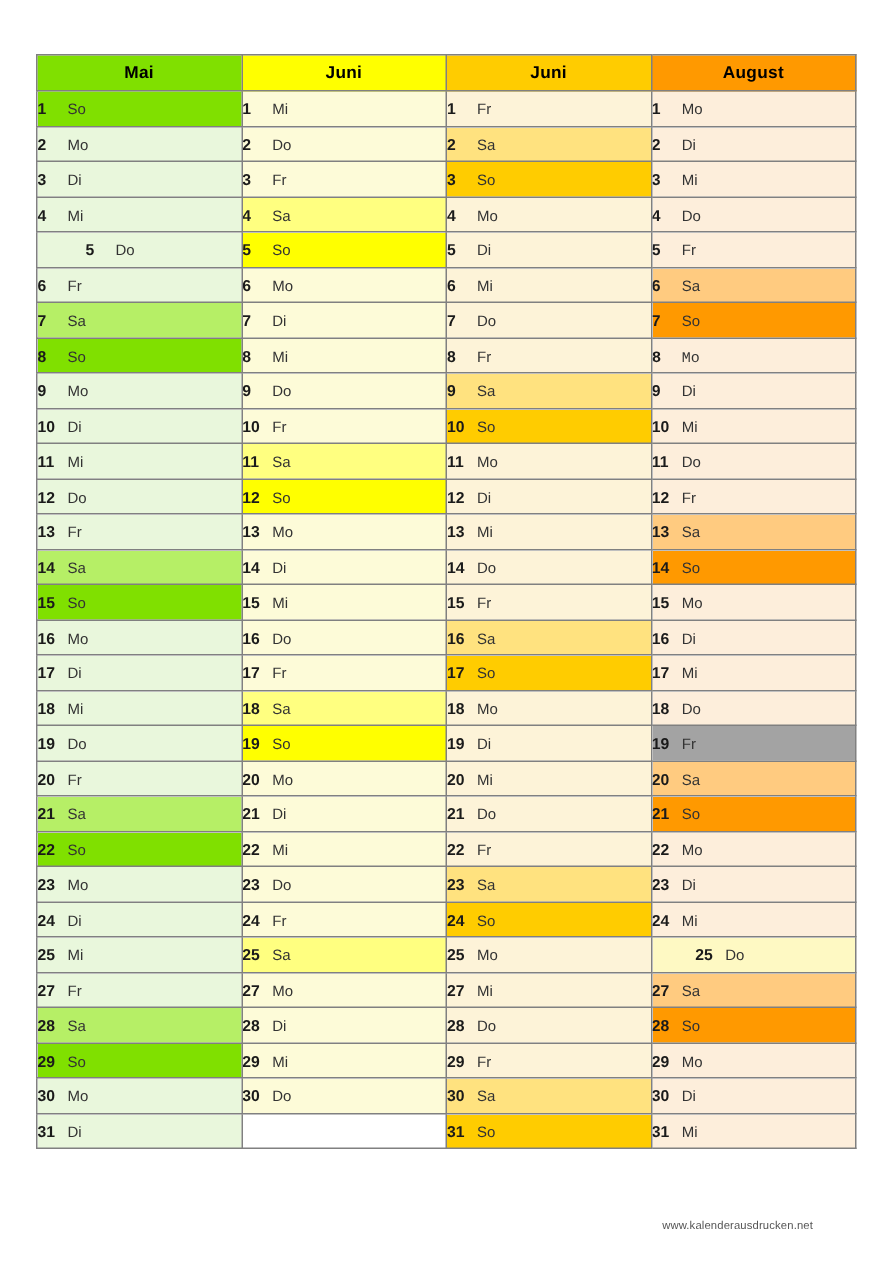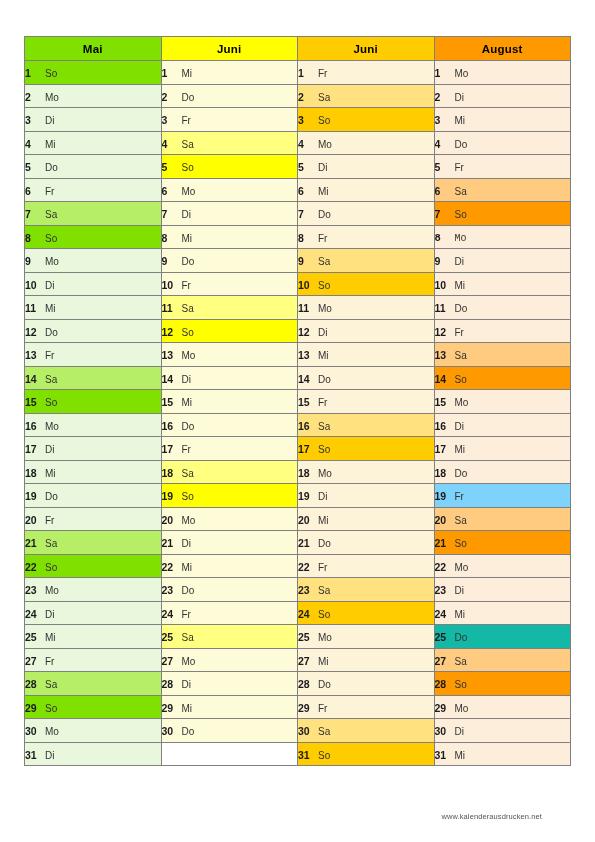--- a/index.html
+++ b/index.html
@@ -127,21 +127,21 @@
           <td class="day-cell" style="background: rgb(255, 204, 0);"><span class="day-num">3</span><span class="day-name">So</span></td>
           <td class="day-cell" style="background: rgb(253, 238, 219);"><span class="day-num">3</span><span class="day-name">Mi</span></td>
         </tr>
         <tr>
           <td class="day-cell" style="background: rgb(233, 247, 220);"><span class="day-num">4</span><span class="day-name">Mi</span></td>
           <td class="day-cell" style="background: rgb(255, 255, 128);"><span class="day-num">4</span><span class="day-name">Sa</span></td>
           <td class="day-cell" style="background: rgb(253, 243, 216);"><span class="day-num">4</span><span class="day-name">Mo</span></td>
           <td class="day-cell" style="background: rgb(253, 238, 219);"><span class="day-num">4</span><span class="day-name">Do</span></td>
         </tr>
         <tr>
-          <td class="day-cell" style="background: rgb(233, 247, 220);"><span class="day-num">5</span><span class="day-name">Do</span></td>
+          <td class="day-cell" style="background: rgb(233, 247, 220); padding-left: 32px;"><span class="day-num">5</span><span class="day-name">Do</span></td>
           <td class="day-cell" style="background: rgb(255, 255, 0);"><span class="day-num">5</span><span class="day-name">So</span></td>
           <td class="day-cell" style="background: rgb(253, 243, 216);"><span class="day-num">5</span><span class="day-name">Di</span></td>
           <td class="day-cell" style="background: rgb(253, 238, 219);"><span class="day-num">5</span><span class="day-name">Fr</span></td>
         </tr>
         <tr>
           <td class="day-cell" style="background: rgb(233, 247, 220);"><span class="day-num">6</span><span class="day-name">Fr</span></td>
           <td class="day-cell" style="background: rgb(253, 251, 216);"><span class="day-num">6</span><span class="day-name">Mo</span></td>
           <td class="day-cell" style="background: rgb(253, 243, 216);"><span class="day-num">6</span><span class="day-name">Mi</span></td>
           <td class="day-cell" style="background: rgb(255, 203, 128);"><span class="day-num">6</span><span class="day-name">Sa</span></td>
         </tr>
@@ -214,21 +214,21 @@
         <tr>
           <td class="day-cell" style="background: rgb(233, 247, 220);"><span class="day-num">18</span><span class="day-name">Mi</span></td>
           <td class="day-cell" style="background: rgb(255, 255, 128);"><span class="day-num">18</span><span class="day-name">Sa</span></td>
           <td class="day-cell" style="background: rgb(253, 243, 216);"><span class="day-num">18</span><span class="day-name">Mo</span></td>
           <td class="day-cell" style="background: rgb(253, 238, 219);"><span class="day-num">18</span><span class="day-name">Do</span></td>
         </tr>
         <tr>
           <td class="day-cell" style="background: rgb(233, 247, 220);"><span class="day-num">19</span><span class="day-name">Do</span></td>
           <td class="day-cell" style="background: rgb(255, 255, 0);"><span class="day-num">19</span><span class="day-name">So</span></td>
           <td class="day-cell" style="background: rgb(253, 243, 216);"><span class="day-num">19</span><span class="day-name">Di</span></td>
-          <td class="day-cell" style="background: #7dd3fc;"><span class="day-num">19</span><span class="day-name">Fr</span></td>
+          <td class="day-cell" style="background: #a3a3a3;"><span class="day-num">19</span><span class="day-name">Fr</span></td>
         </tr>
         <tr>
           <td class="day-cell" style="background: rgb(233, 247, 220);"><span class="day-num">20</span><span class="day-name">Fr</span></td>
           <td class="day-cell" style="background: rgb(253, 251, 216);"><span class="day-num">20</span><span class="day-name">Mo</span></td>
           <td class="day-cell" style="background: rgb(253, 243, 216);"><span class="day-num">20</span><span class="day-name">Mi</span></td>
           <td class="day-cell" style="background: rgb(255, 203, 128);"><span class="day-num">20</span><span class="day-name">Sa</span></td>
         </tr>
         <tr>
           <td class="day-cell" style="background: rgb(182, 239, 102);"><span class="day-num">21</span><span class="day-name">Sa</span></td>
           <td class="day-cell" style="background: rgb(253, 251, 216);"><span class="day-num">21</span><span class="day-name">Di</span></td>
@@ -250,21 +250,21 @@
         <tr>
           <td class="day-cell" style="background: rgb(233, 247, 220);"><span class="day-num">24</span><span class="day-name">Di</span></td>
           <td class="day-cell" style="background: rgb(253, 251, 216);"><span class="day-num">24</span><span class="day-name">Fr</span></td>
           <td class="day-cell" style="background: rgb(255, 204, 0);"><span class="day-num">24</span><span class="day-name">So</span></td>
           <td class="day-cell" style="background: rgb(253, 238, 219);"><span class="day-num">24</span><span class="day-name">Mi</span></td>
         </tr>
         <tr>
           <td class="day-cell" style="background: rgb(233, 247, 220);"><span class="day-num">25</span><span class="day-name">Mi</span></td>
           <td class="day-cell" style="background: rgb(255, 255, 128);"><span class="day-num">25</span><span class="day-name">Sa</span></td>
           <td class="day-cell" style="background: rgb(253, 243, 216);"><span class="day-num">25</span><span class="day-name">Mo</span></td>
-          <td class="day-cell" style="background: #14b8a6;"><span class="day-num">25</span><span class="day-name">Do</span></td>
+          <td class="day-cell" style="background: #fef9c3; padding-left: 29px;"><span class="day-num">25</span><span class="day-name">Do</span></td>
         </tr>
         <tr>
           <td class="day-cell" style="background: rgb(233, 247, 220);"><span class="day-num">27</span><span class="day-name">Fr</span></td>
           <td class="day-cell" style="background: rgb(253, 251, 216);"><span class="day-num">27</span><span class="day-name">Mo</span></td>
           <td class="day-cell" style="background: rgb(253, 243, 216);"><span class="day-num">27</span><span class="day-name">Mi</span></td>
           <td class="day-cell" style="background: rgb(255, 203, 128);"><span class="day-num">27</span><span class="day-name">Sa</span></td>
         </tr>
         <tr>
           <td class="day-cell" style="background: rgb(182, 239, 102);"><span class="day-num">28</span><span class="day-name">Sa</span></td>
           <td class="day-cell" style="background: rgb(253, 251, 216);"><span class="day-num">28</span><span class="day-name">Di</span></td>

